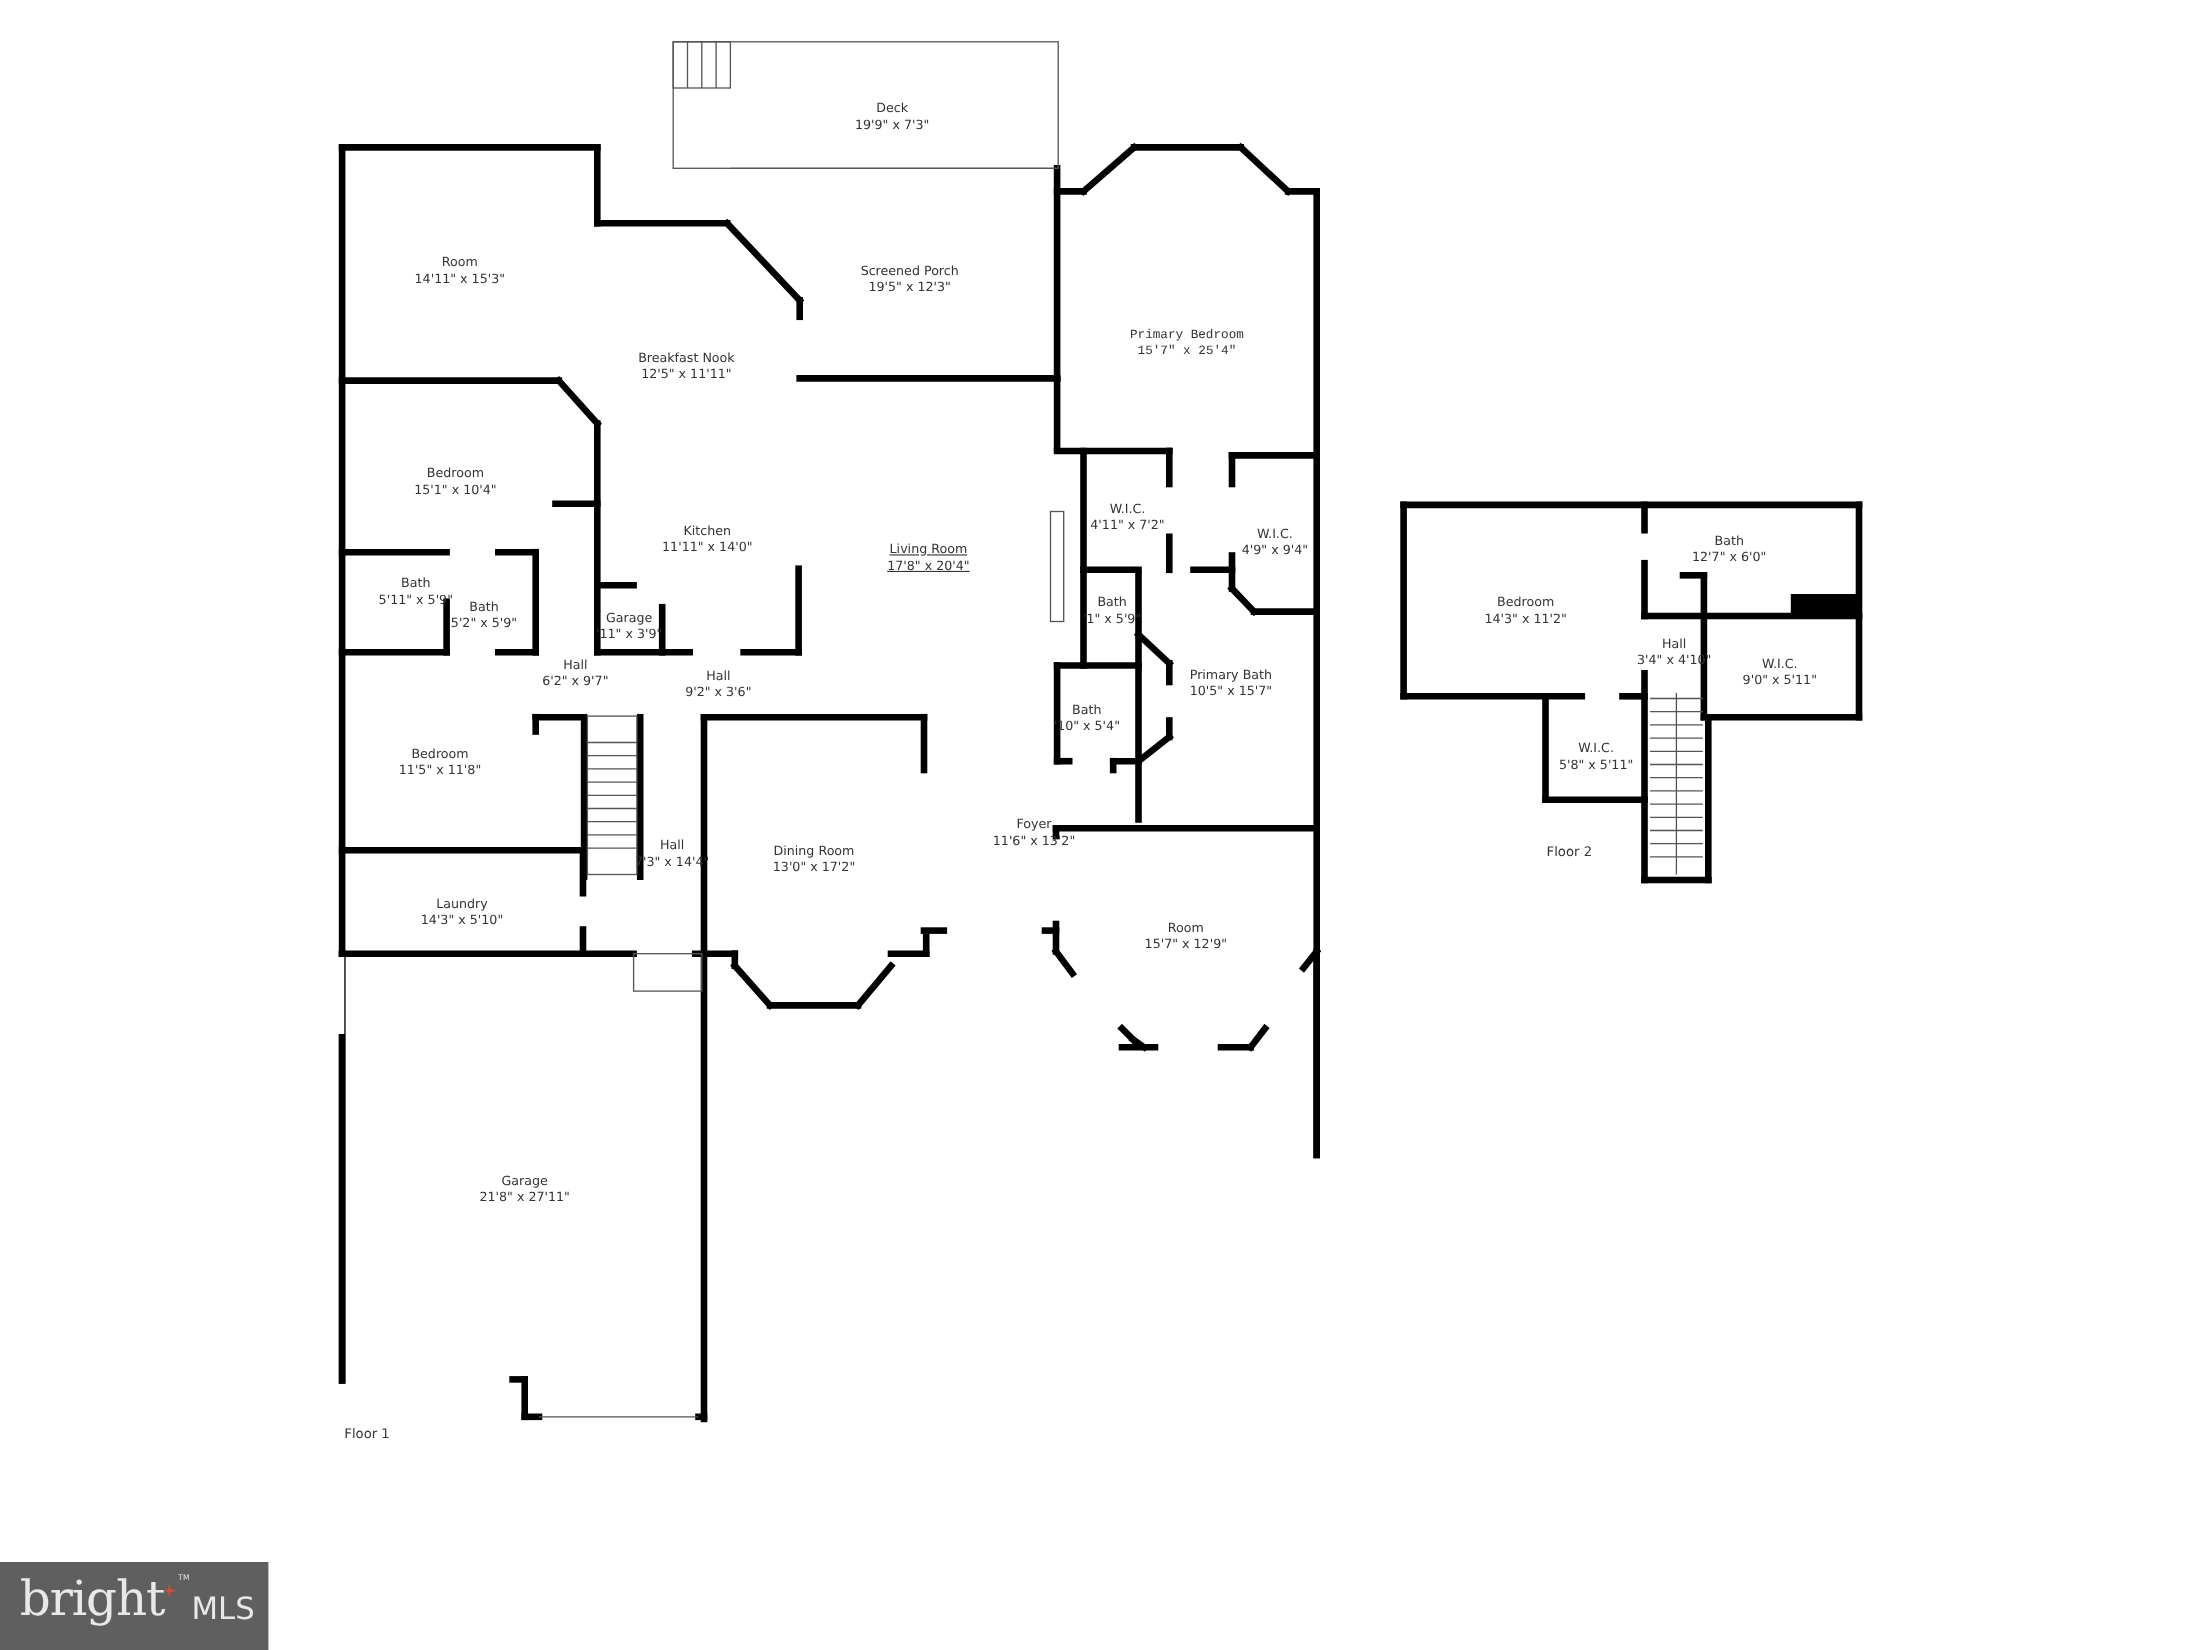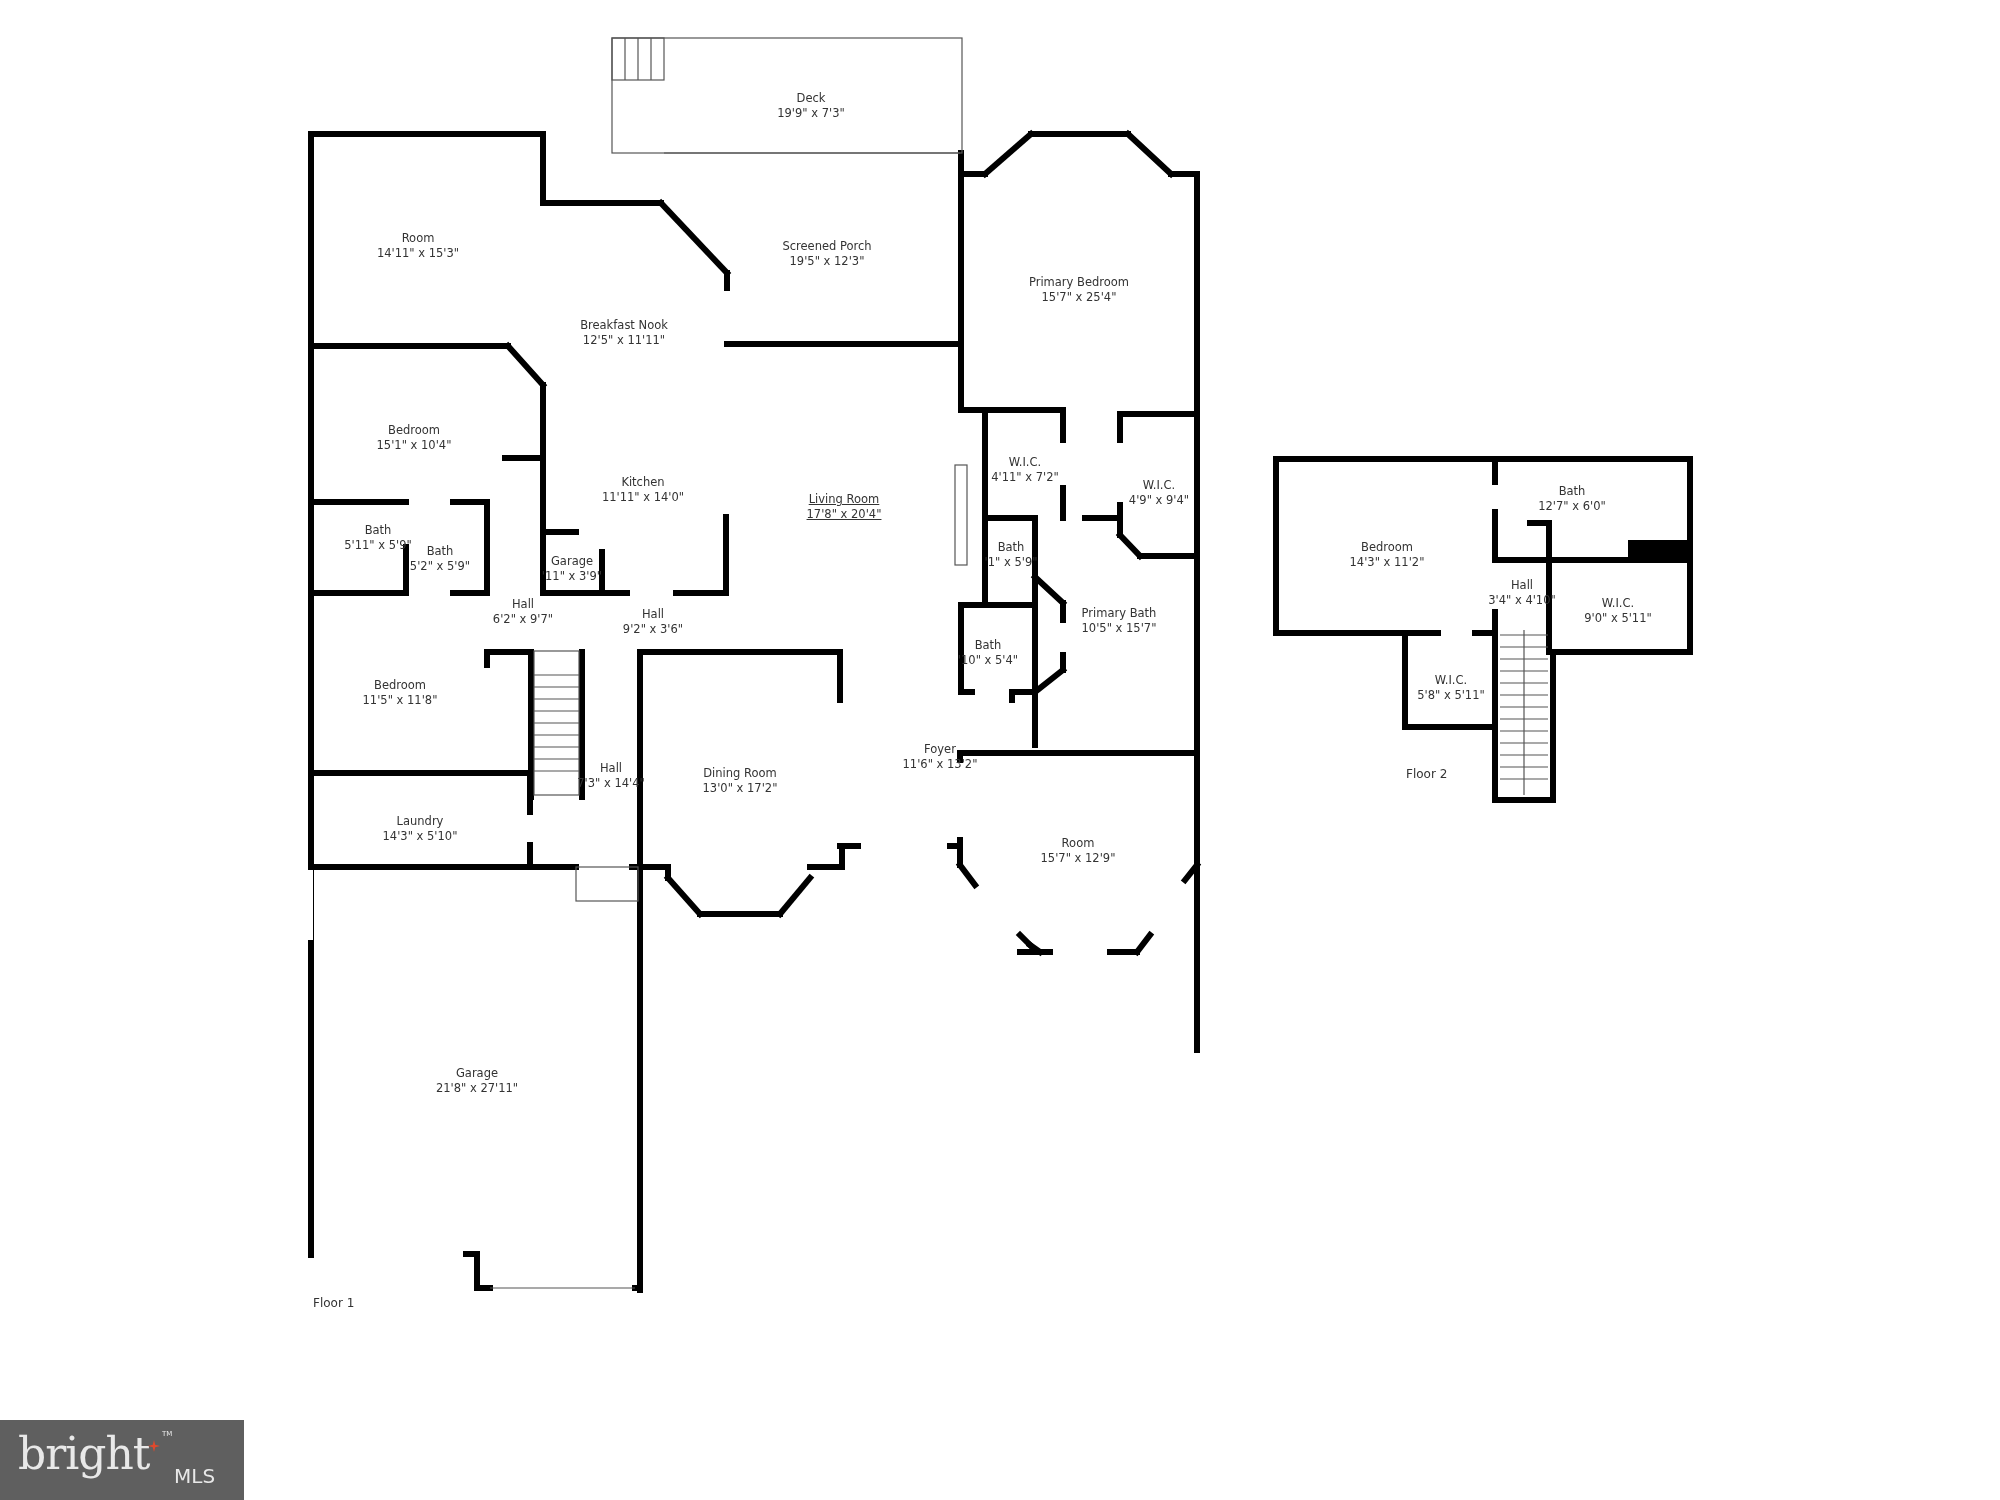--- a/index.html
+++ b/index.html
@@ -3,21 +3,21 @@
 <meta charset="utf-8">
 <style>
   html, body { margin:0; padding:0; background:#ffffff; }
   body { width:2000px; height:1500px; position:relative; overflow:hidden; font-family:"DejaVu Sans", sans-serif; }
   #plan { position:absolute; left:0; top:0; width:2000px; height:1500px; }
   .label { position:absolute; transform:translate(-50%,-50%); text-align:center; color:#333; font-size:11.5px; line-height:15px; white-space:nowrap; }
   .label .name, .label .dim { display:block; }
   .floor-label { position:absolute; font-size:12px; color:#333; }
   .logo { position:absolute; left:0; top:1420px; width:244px; height:80px; background:#5f5f5f; }
   .logo .word { position:absolute; left:18px; top:8px; font-family:"DejaVu Serif", serif; font-size:44px; color:#e8e8e8; letter-spacing:-1px; }
-  .logo .mls { position:absolute; left:174px; top:44px; font-family:"DejaVu Sans", sans-serif; font-size:20px; color:#e8e8e8; }
+  .logo .mls { position:absolute; left:174px; top:26px; font-family:"DejaVu Sans", sans-serif; font-size:28px; color:#e8e8e8; }
   .logo .tm { position:absolute; left:162px; top:10px; font-size:7px; color:#e8e8e8; }
   .logo .star { position:absolute; left:148px; top:20px; width:12px; height:12px; }
 </style>
 </head>
 <body>
 
 <svg id="plan" viewBox="0 0 2000 1500" xmlns="http://www.w3.org/2000/svg">
   <g stroke="#000" stroke-width="6" fill="none" stroke-linecap="square">
 
     <line x1="311" y1="134" x2="311" y2="1255"></line>
@@ -193,21 +193,21 @@
       <span class="dim">14'11" x 15'3"</span>
     </div>
     <div class="label" style="left: 827px; top: 254px;">
       <span class="name">Screened Porch</span>
       <span class="dim">19'5" x 12'3"</span>
     </div>
     <div class="label" style="left: 624px; top: 310px; margin-top: 23px;">
       <span class="name">Breakfast Nook</span>
       <span class="dim">12'5" x 11'11"</span>
     </div>
-    <div class="label" style="left: 1079px; top: 290px;">
+    <div class="label" style="left: 1079px; top: 312px; font-family: Liberation Mono, monospace;">
       <span class="name">Primary Bedroom</span>
       <span class="dim">15'7" x 25'4"</span>
     </div>
     <div class="label" style="left: 414px; top: 438px;">
       <span class="name">Bedroom</span>
       <span class="dim">15'1" x 10'4"</span>
     </div>
     <div class="label" style="left: 643px; top: 490px;">
       <span class="name">Kitchen</span>
       <span class="dim">11'11" x 14'0"</span>

